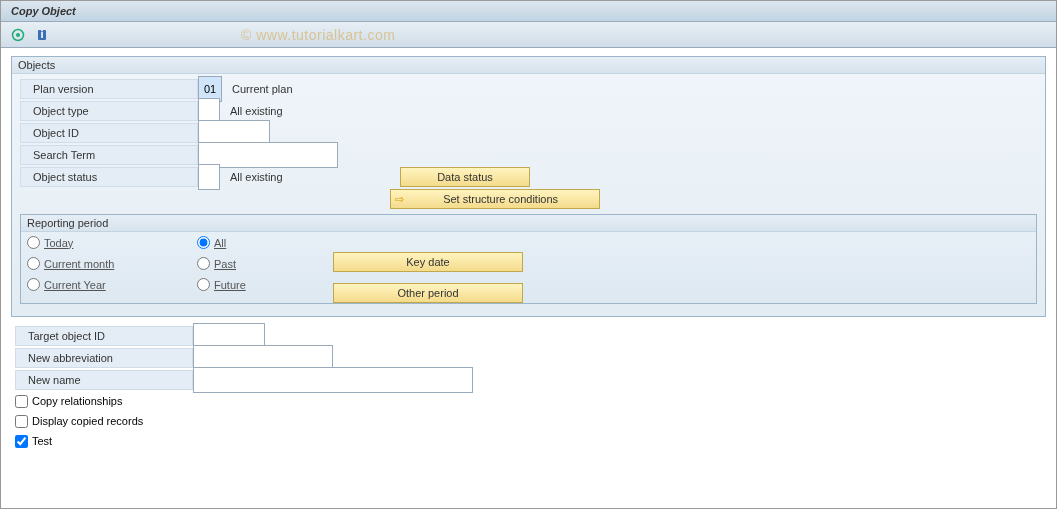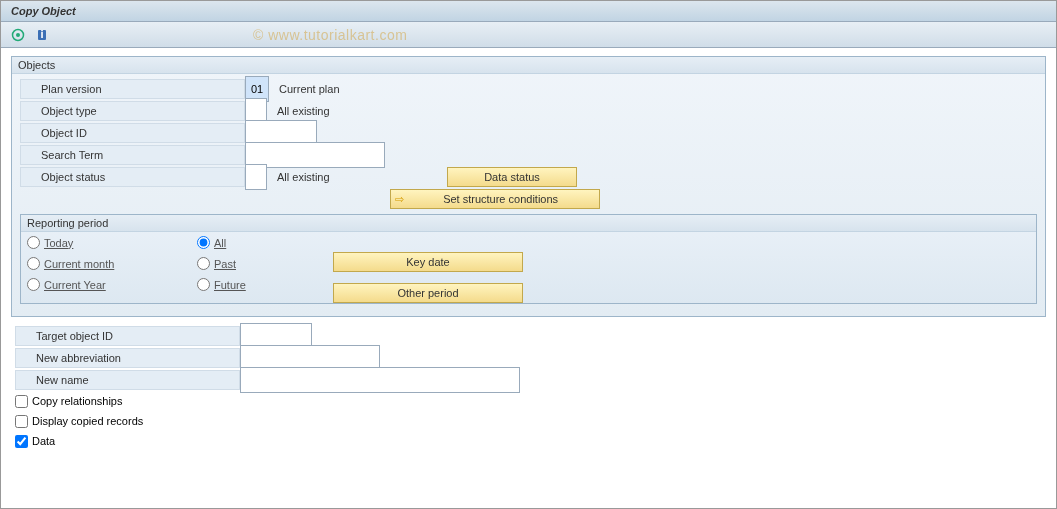--- a/index.html
+++ b/index.html
@@ -2,30 +2,30 @@
 <html><head>
   <meta charset="utf-8">
   <style>
     * { box-sizing: border-box; margin: 0; padding: 0; font-family: Arial, sans-serif; font-size: 11px; }
     body { background: #fff; width: 1057px; height: 509px; border: 1px solid #999; overflow: hidden; }
     
     .titlebar { background: linear-gradient(#dce6ee, #c1d4e3); border-bottom: 1px solid #9ab; padding: 4px 10px; font-size: 11px; font-weight: bold; font-style: italic; color: #333; }
     
     .toolbar { background: linear-gradient(#e8eff5, #d0dde8); border-bottom: 1px solid #9ab; padding: 3px 8px; display: flex; align-items: center; gap: 6px; height: 26px; position: relative;}
     .toolbar .icon-btn { width: 18px; height: 18px; display: inline-flex; align-items:center; justify-content:center; cursor: pointer; }
-    .watermark { position: absolute; left: 252px; color: #d4a84b; font-size: 14px; font-weight: 500; opacity: 0.55; letter-spacing: .5px;}
+    .watermark { position: absolute; left: 240px; color: #d4a84b; font-size: 14px; font-weight: 500; opacity: 0.55; letter-spacing: .5px;}
     
     .content { padding: 8px 10px; }
     
     .groupbox { border: 1px solid #9db5c9; background: linear-gradient(#f0f5fa, #e3ecf3); margin-bottom: 8px; position: relative; }
     .groupbox-title { font-size: 11px; padding: 2px 6px; color: #333; border-bottom: 1px solid #c3d4e2; background: linear-gradient(#e6eef5,#d7e3ed);}
     .groupbox-body { padding: 4px 8px 8px; }
     
     .row { display: flex; align-items: center; height: 22px; }
-    .label { width: 225px; color: #333; background: #e4edf5; border: 1px solid #d0dce7; padding: 2px 20px; height: 20px; display:flex; align-items:center;}
+    .label { width: 178px; color: #333; background: #e4edf5; border: 1px solid #d0dce7; padding: 2px 12px; height: 20px; display:flex; align-items:center;}
     
     input.field { border: 1px solid #9ab; background: #fff; height: 26px; padding: 0 3px; font-size: 11px;}
     .w-tiny { width: 24px; }
     .w-xs { width: 22px; }
     .w-sm { width: 72px; }
     .w-md { width: 140px; }
     .w-lg { width: 280px; }
     
     .desc { margin-left: 10px; color: #333; }
     
@@ -170,17 +170,17 @@
     <label class="cb-row">
         <input type="checkbox" style="">
         <span>Copy relationships</span>
       </label>
     <label class="cb-row">
         <input type="checkbox" style="">
         <span>Display copied records</span>
       </label>
     <label class="cb-row">
         <input type="checkbox" checked="" style="">
-        <span>Data</span>
+        <span>Test</span>
       </label>
   </div>
 
 </div>
 
 </body></html>

